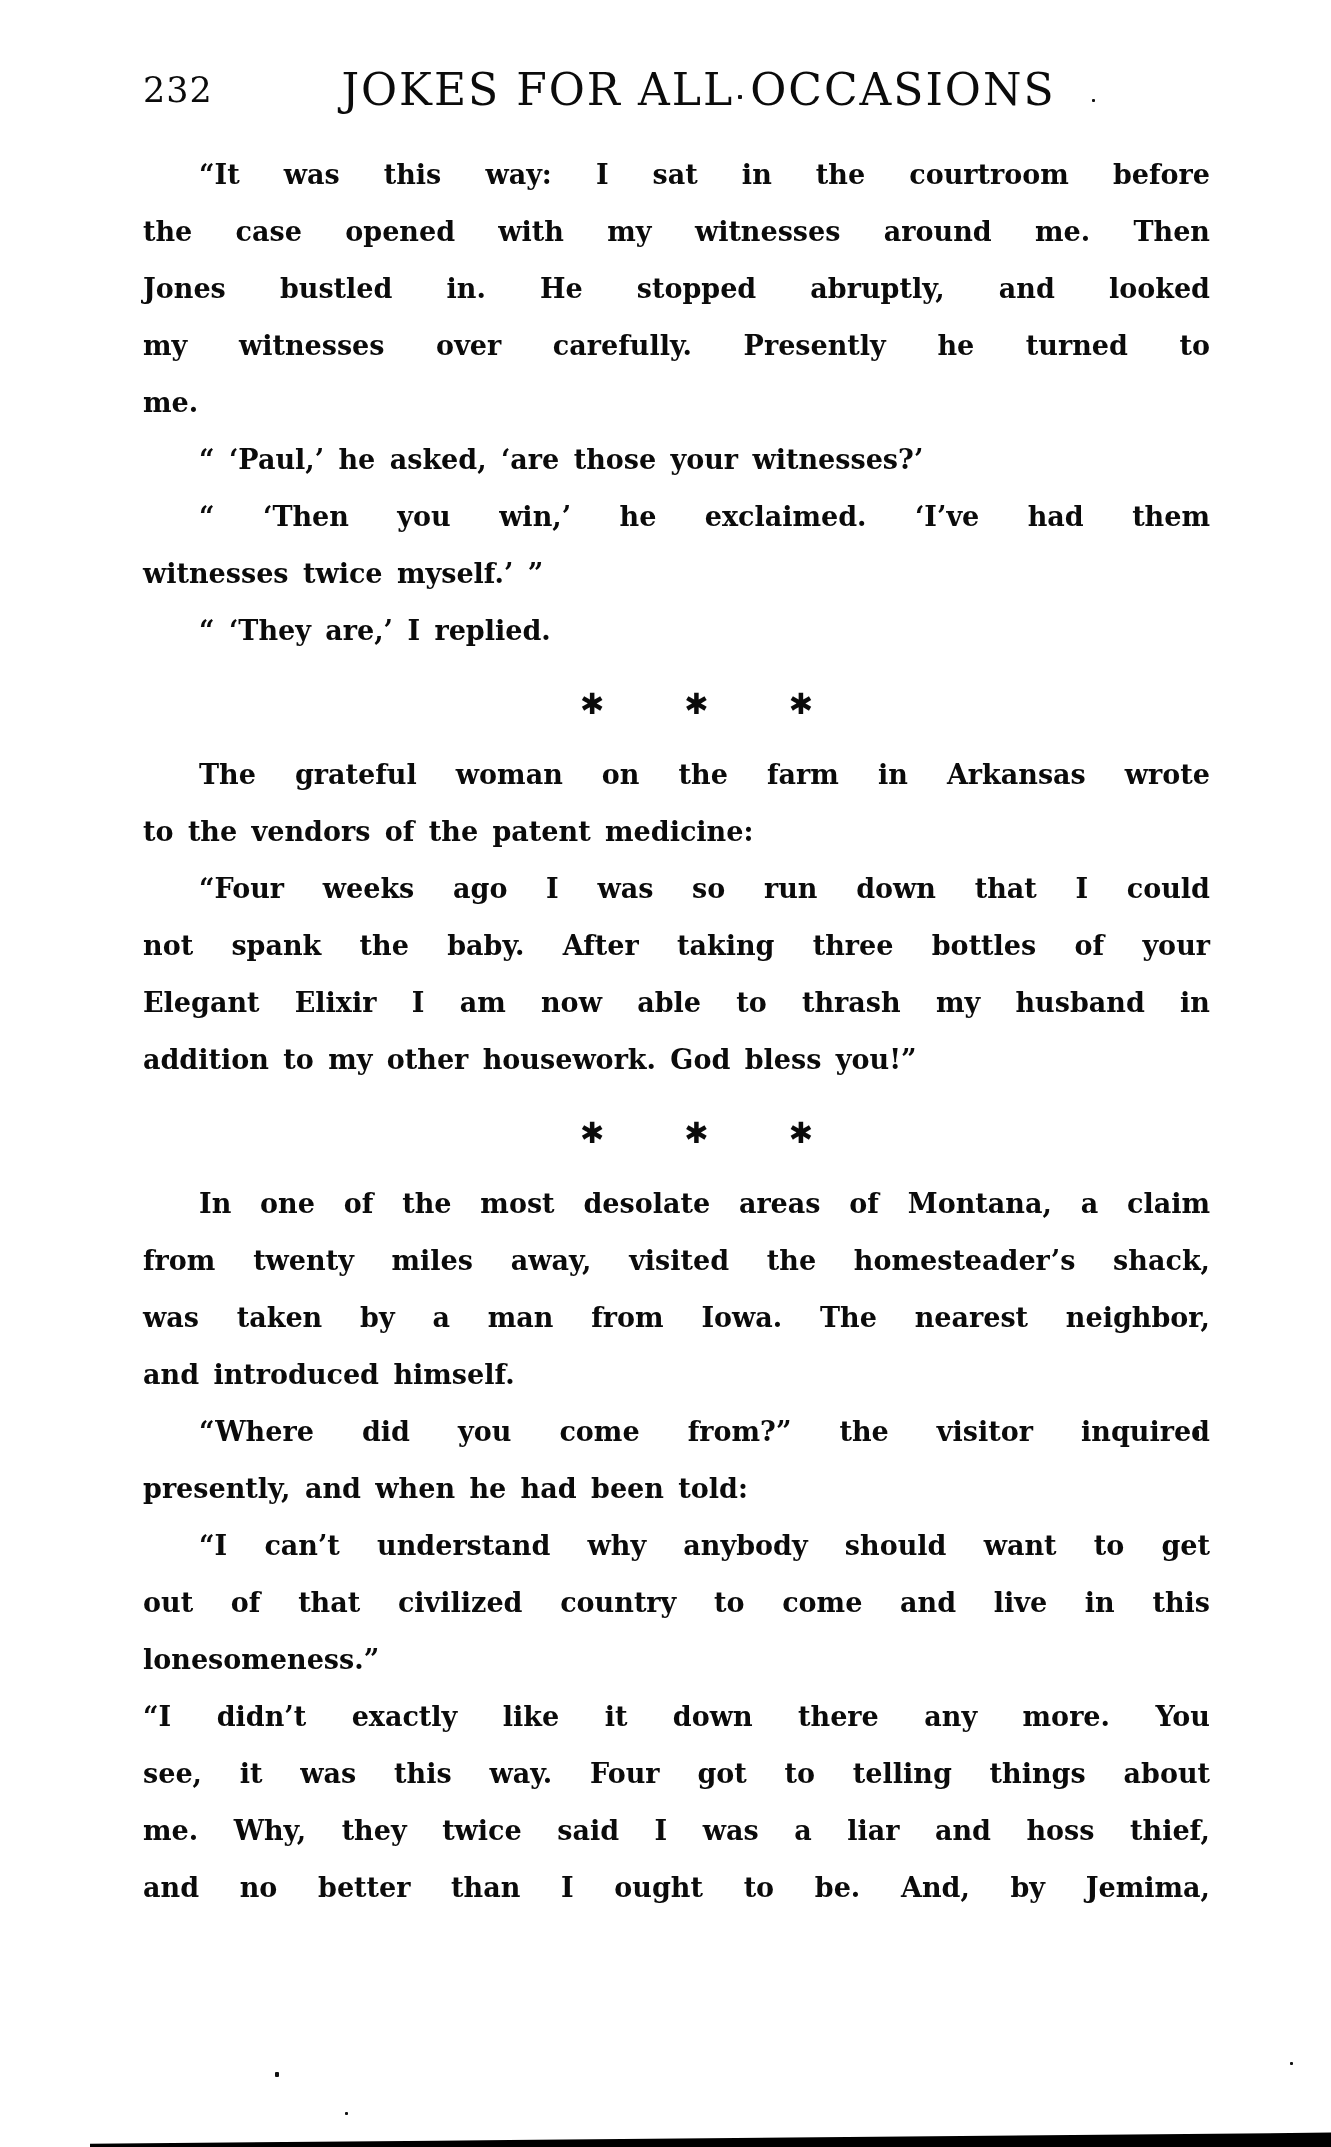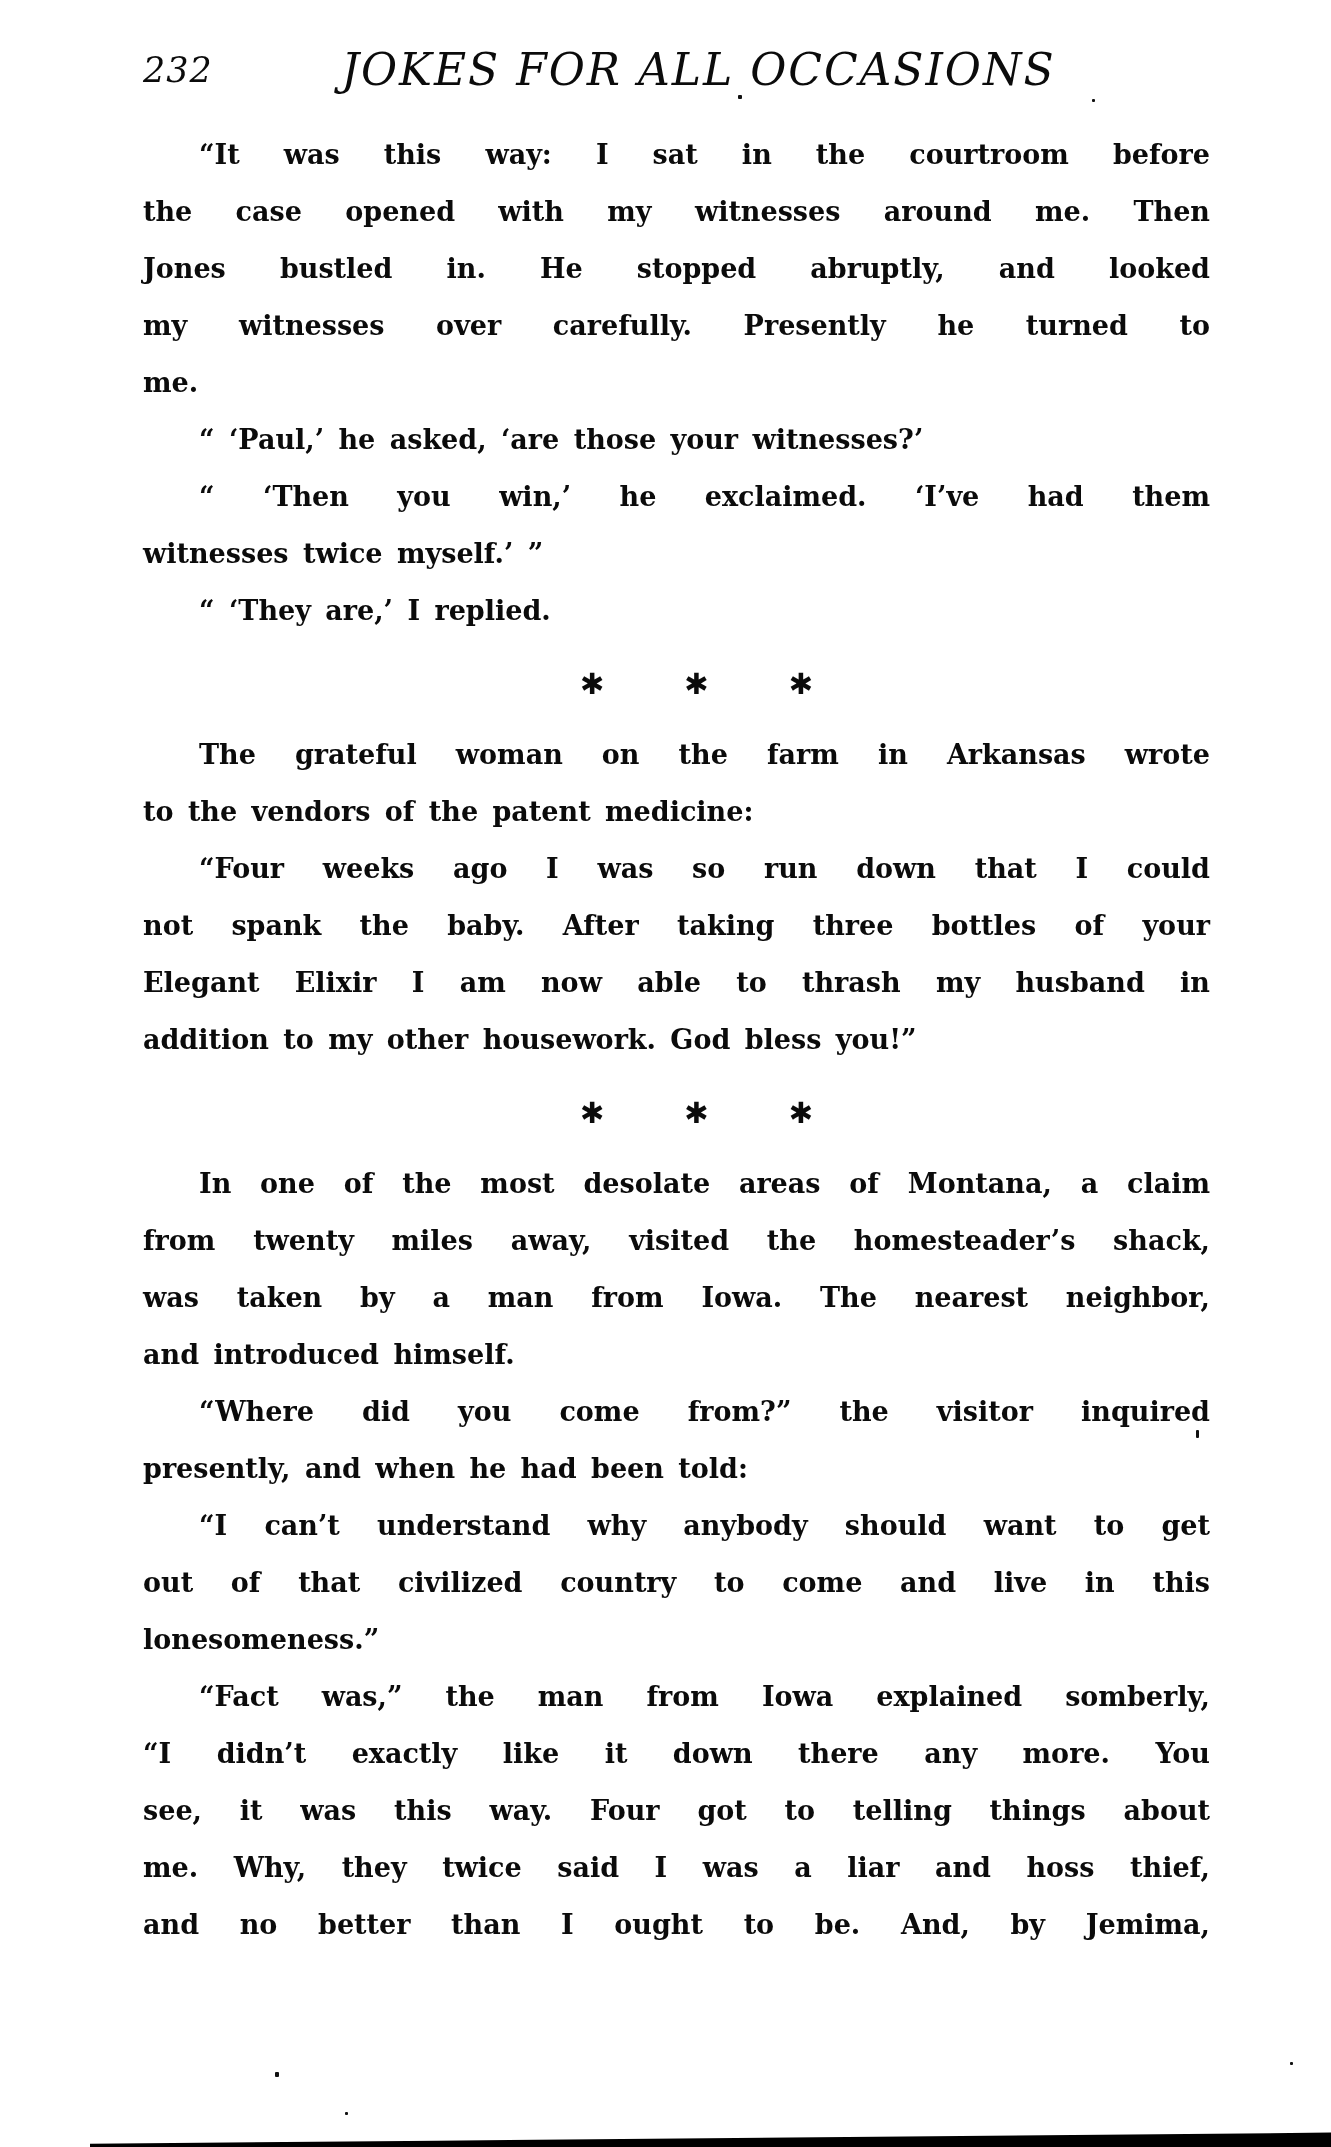--- a/index.html
+++ b/index.html
@@ -9,24 +9,23 @@
     height: 2147px;
     margin: 0 auto;
     background: #ffffff;
     font-family: "DejaVu Serif", "Liberation Serif", serif;
     color: #0b0b0b;
     overflow: hidden;
   }
   .header {
     position: relative;
     margin: 0 121px 0 143px;
-    padding-top: 44px;
+    padding-top: 64px;
     text-align: center;
     height: 46px;
-    font-style: italic;
   }
   .page-num {
     position: absolute;
     left: 0;
     bottom: 0;
     font-size: 35px;
     letter-spacing: 1px;
   }
   .running-title {
     display: inline-block;
@@ -125,21 +124,20 @@
       <div class="para">
         <div class="line indent">“Where did you come from?” the visitor inquired</div>
         <div class="line last">presently, and when he had been told:</div>
       </div>
       <div class="para">
         <div class="line indent">“I can’t understand why anybody should want to get</div>
         <div class="line">out of that civilized country to come and live in this</div>
         <div class="line last">lonesomeness.”</div>
       </div>
       <div class="para">
-        <div class="line indent">“Fact was,” the man from Iowa explained somberly,</div>
         <div class="line">“I didn’t exactly like it down there any more. You</div>
         <div class="line">see, it was this way. Four got to telling things about</div>
         <div class="line">me. Why, they twice said I was a liar and hoss thief,</div>
         <div class="line">and no better than I ought to be. And, by Jemima,</div>
       </div>
     </div>
 
   <div class="speck s1"></div>
   <div class="speck s2"></div>
   <div class="speck s3"></div>

